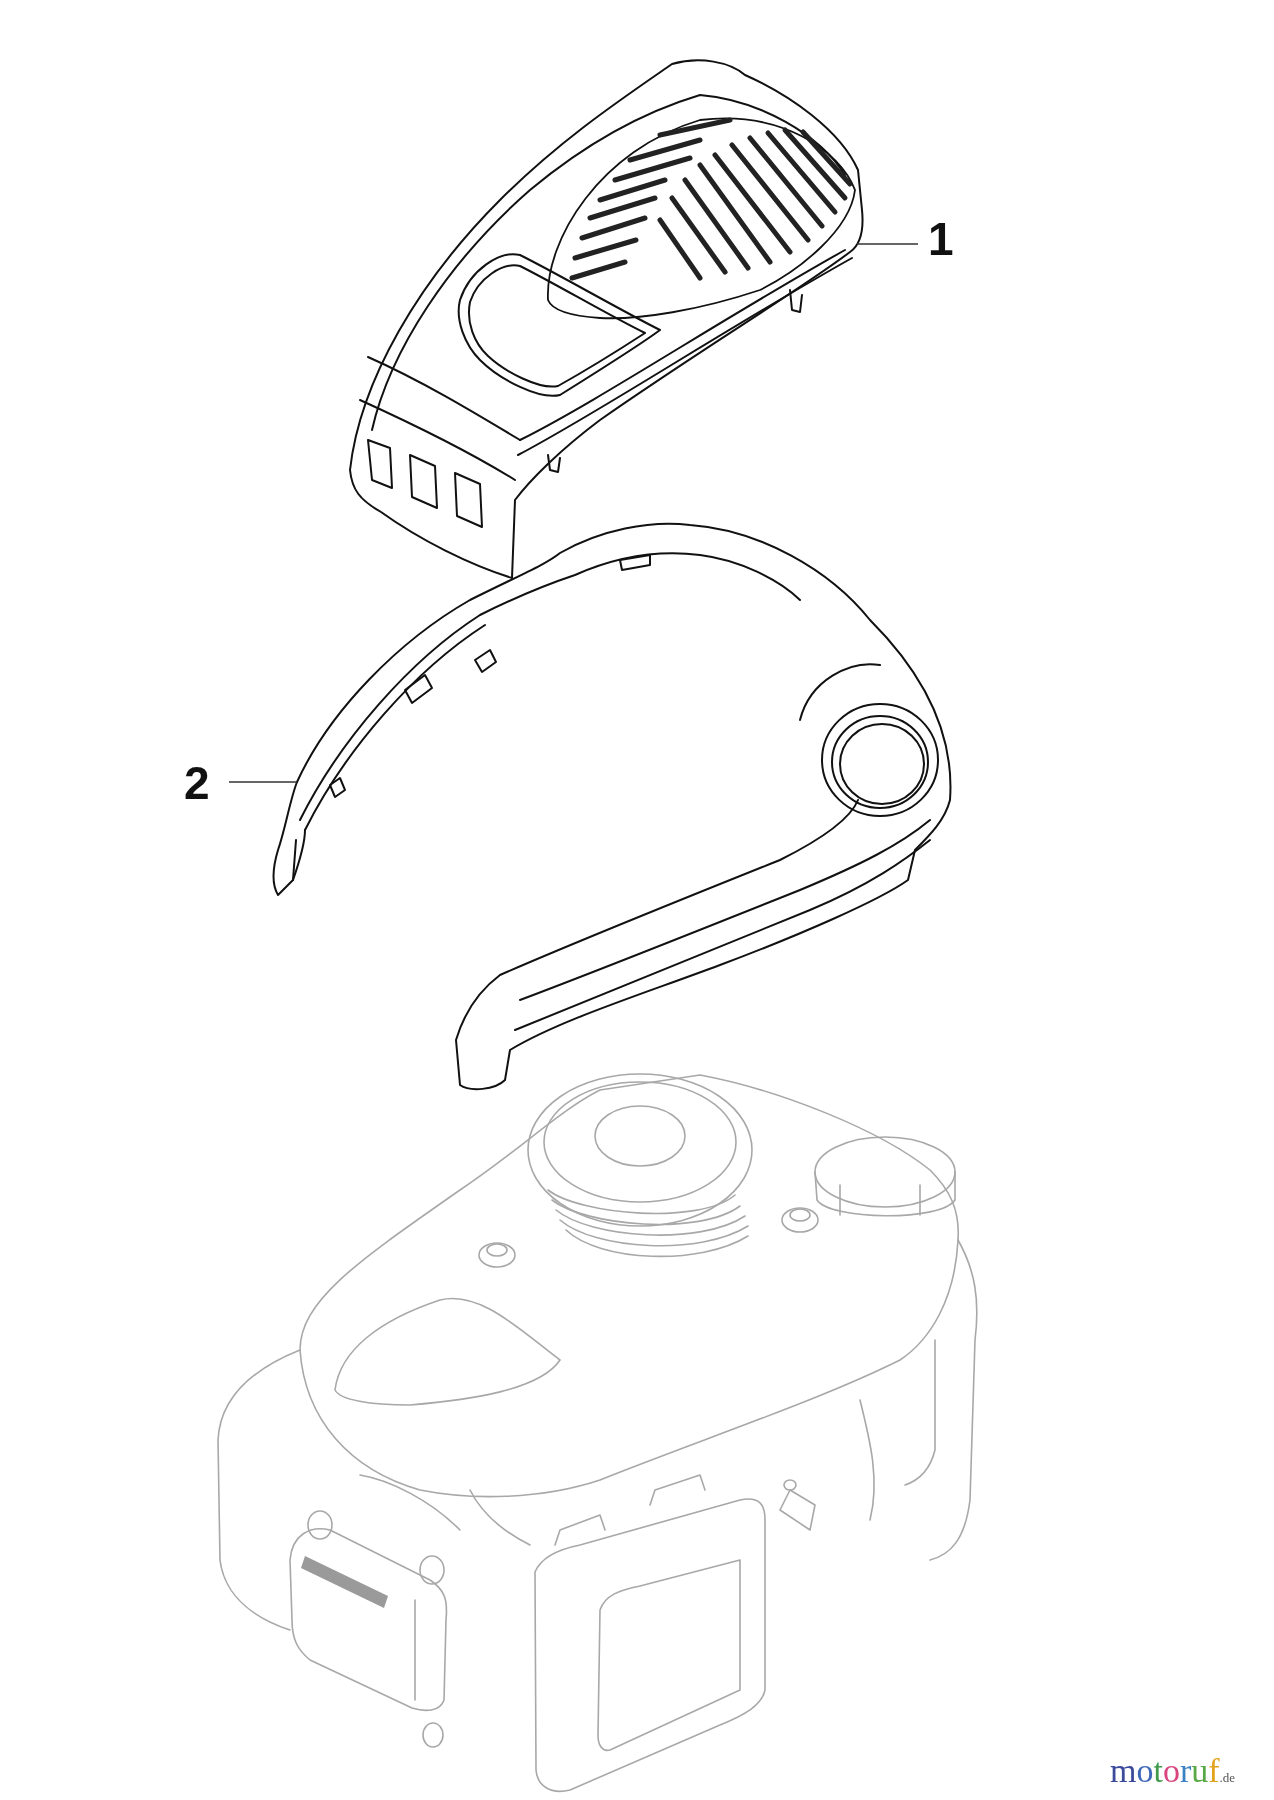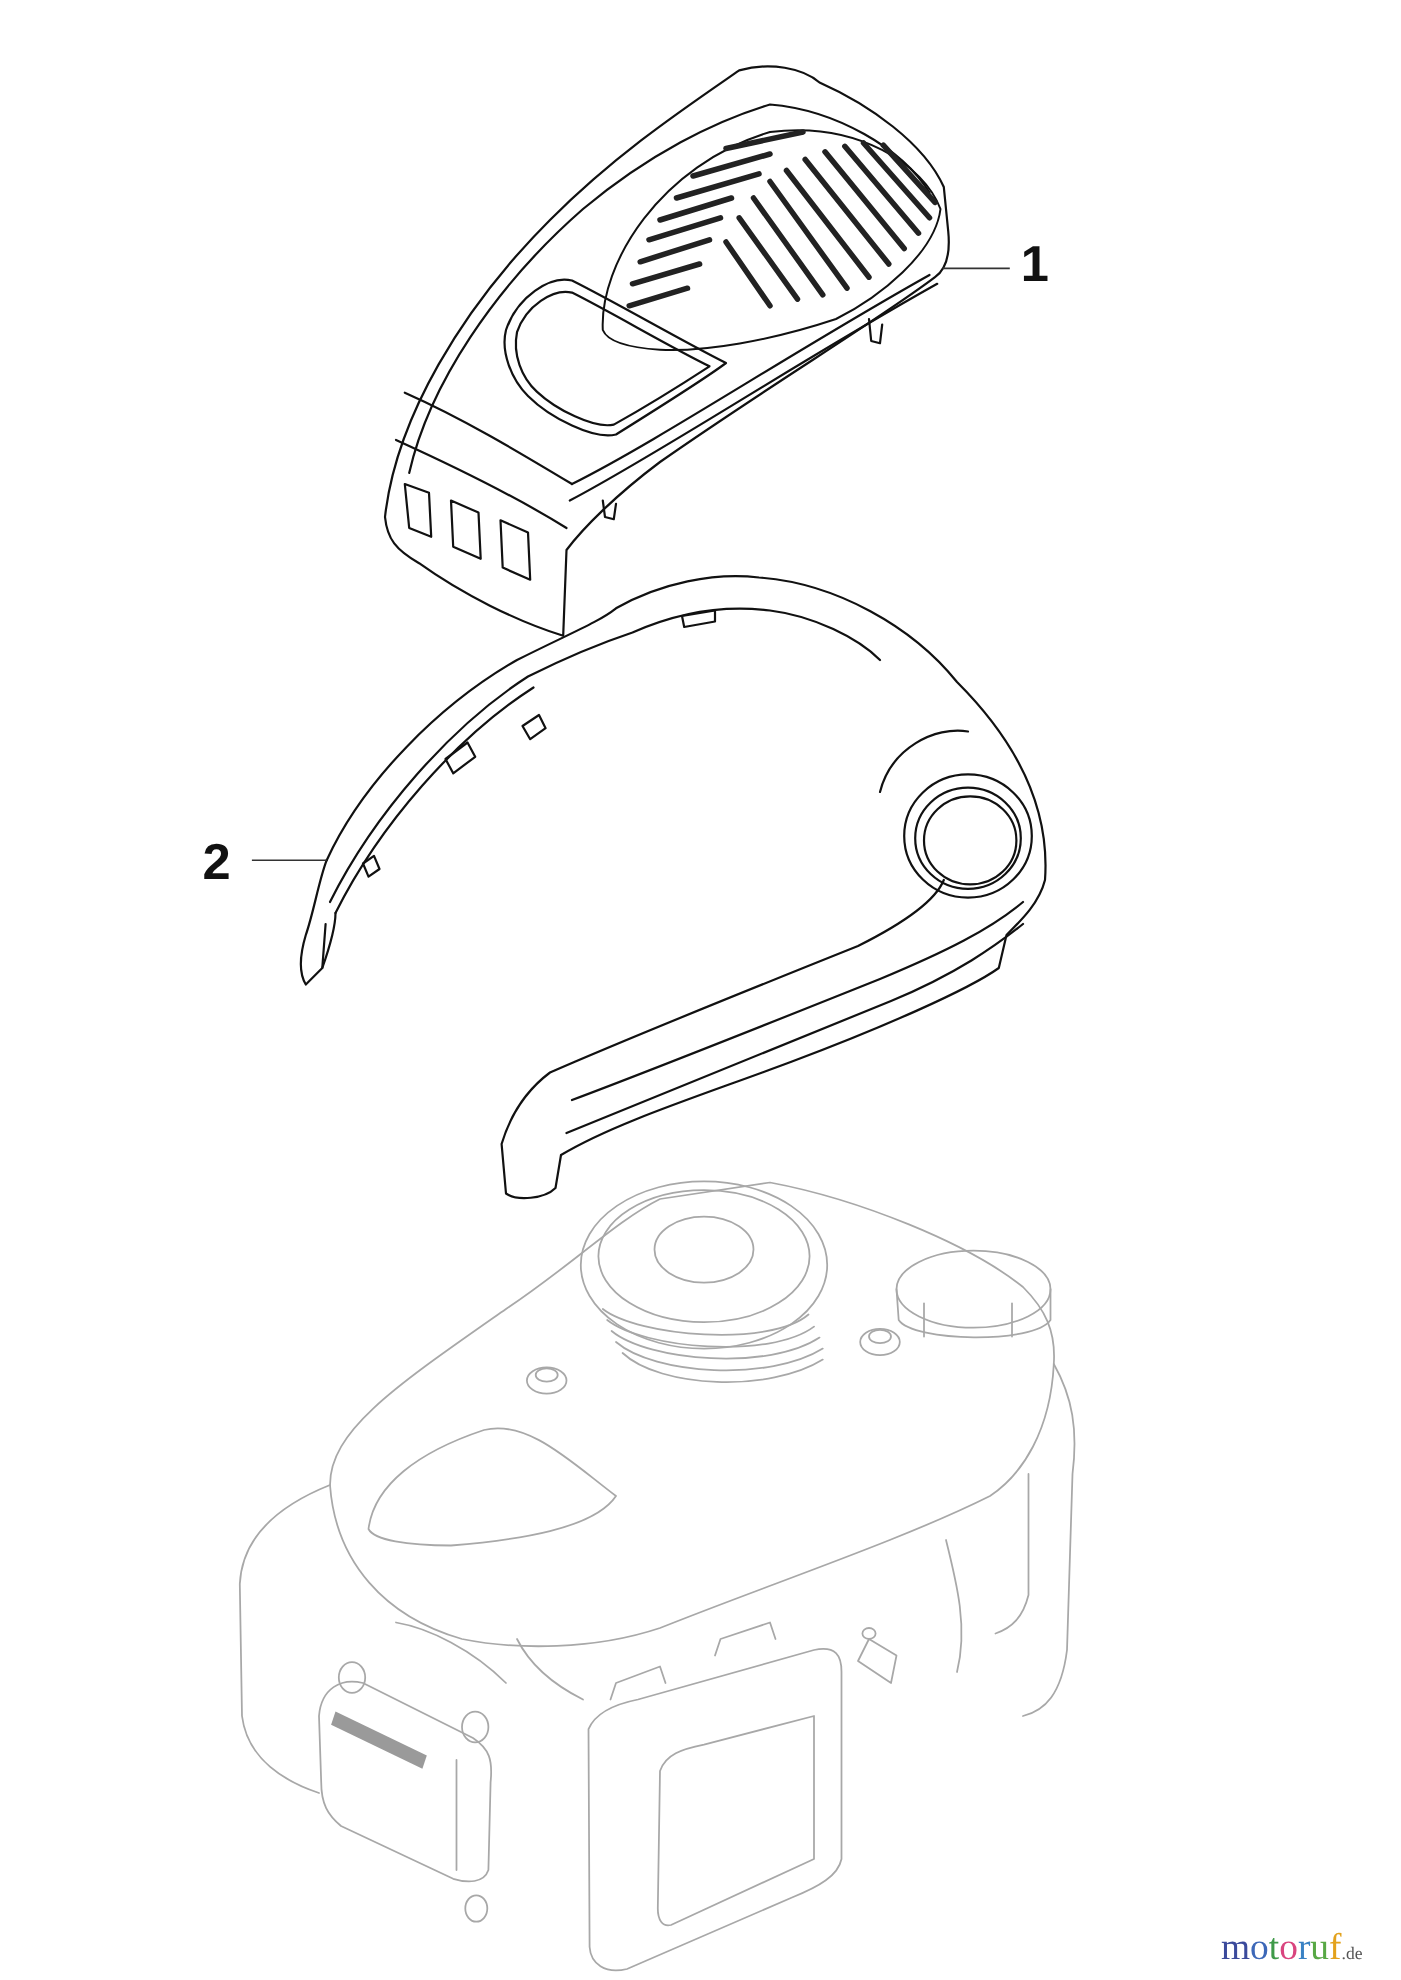--- a/index.html
+++ b/index.html
@@ -1,21 +1,21 @@
 <!DOCTYPE html>
 <html><head>
 <meta charset="utf-8">
 <style>
   html, body { margin: 0; padding: 0; background: #ffffff; }
   body { width: 1274px; height: 1800px; position: relative; overflow: hidden; font-family: "Liberation Sans", sans-serif; }
   .layer { position: absolute; left: 0; top: 0; width: 1274px; height: 1800px; }
   .callout { position: absolute; font-family: "Liberation Sans", sans-serif; font-weight: bold; font-size: 46px; color: #111; line-height: 1; }
   .logo { position: absolute; left: 1110px; top: 1752px; font-family: "Liberation Serif", serif; font-size: 34px; letter-spacing: 0px; white-space: nowrap; }
   .logo span { display: inline-block; }
-  .logo .tld { font-size: 16px; color: #555; font-family: "Liberation Serif", serif; }
+  .logo .tld { font-size: 13px; color: #555; font-family: "Liberation Serif", serif; }
 </style>
 </head>
 <body>
 
 <svg class="layer" viewBox="0 0 1274 1800" xmlns="http://www.w3.org/2000/svg">
   <g fill="none" stroke="#111" stroke-width="2" stroke-linejoin="round" stroke-linecap="round">
 
     <path d="M350 470 C 360 380, 420 280, 500 200 C 560 140, 620 100, 672 64 C 700 56, 730 62, 745 75 C 790 95, 840 130, 858 170 L 862 210 C 864 230, 860 245, 850 252 C 800 290, 700 350, 600 420 C 560 450, 530 480, 515 500 L 512 578 C 470 565, 420 540, 381 512 C 360 500, 352 490, 350 470 Z"></path>
 
     <path d="M372 430 C 390 350, 450 260, 530 190 C 590 140, 650 110, 700 95 C 760 100, 820 135, 845 175"></path>

